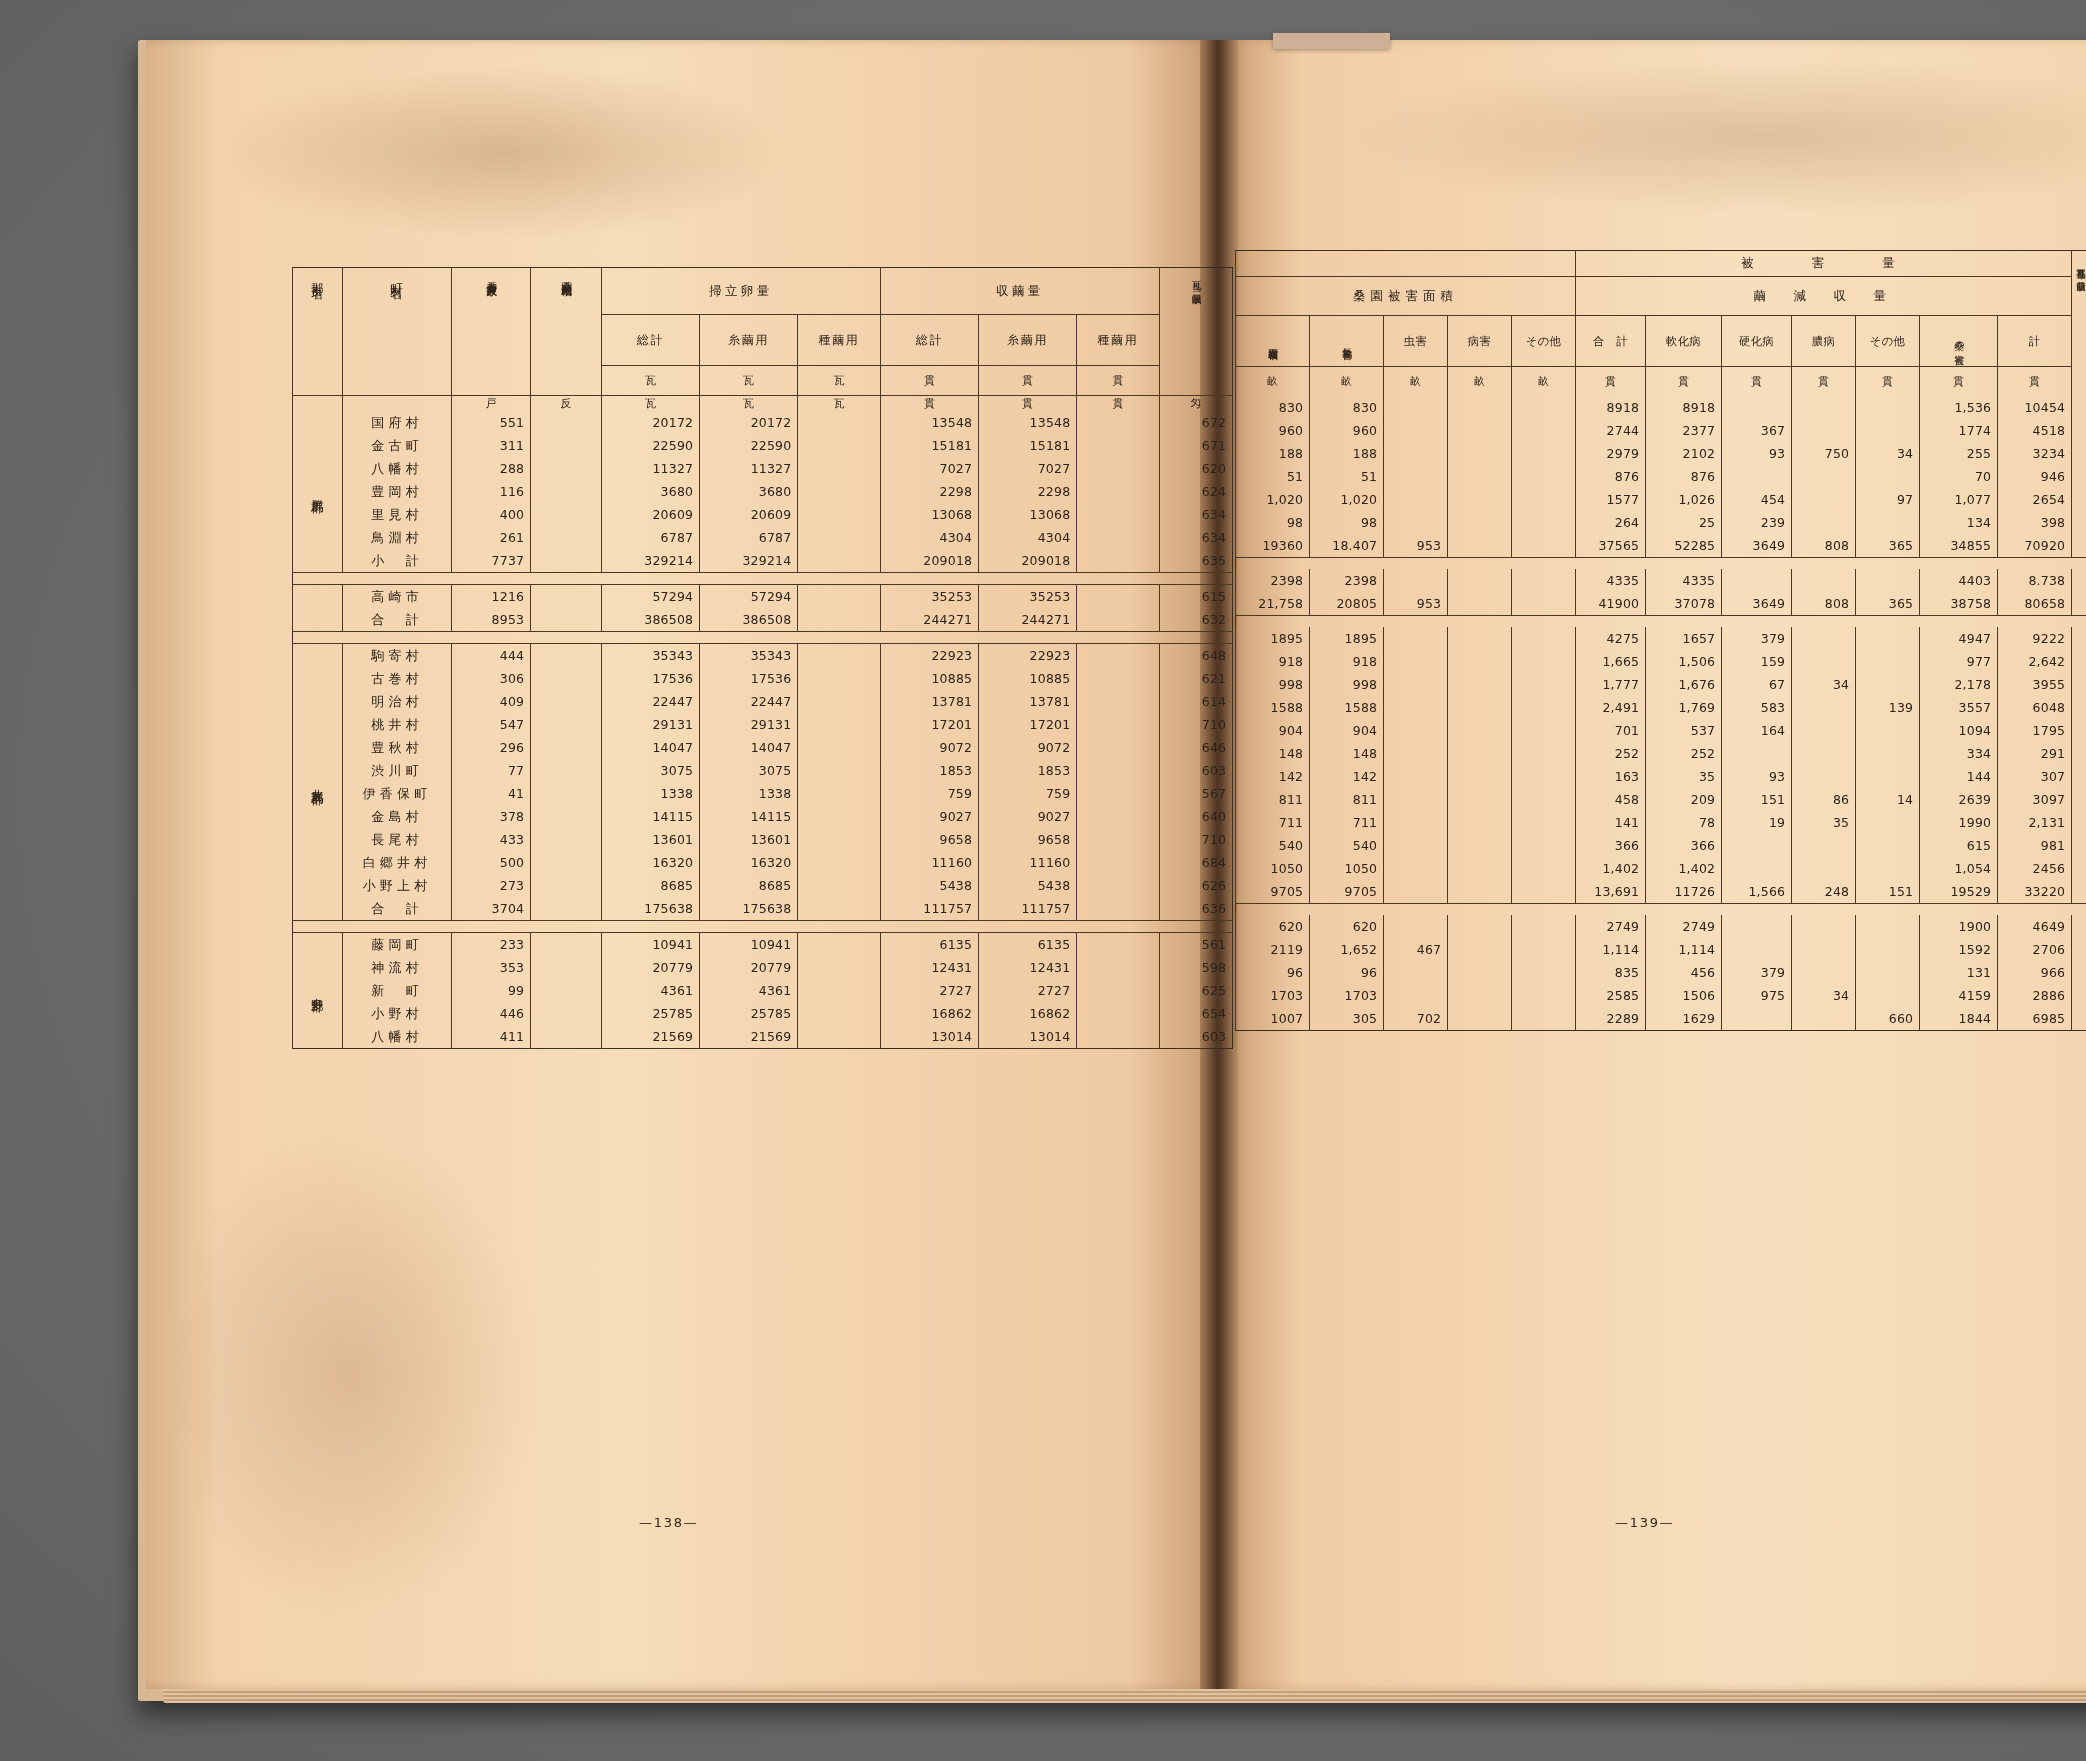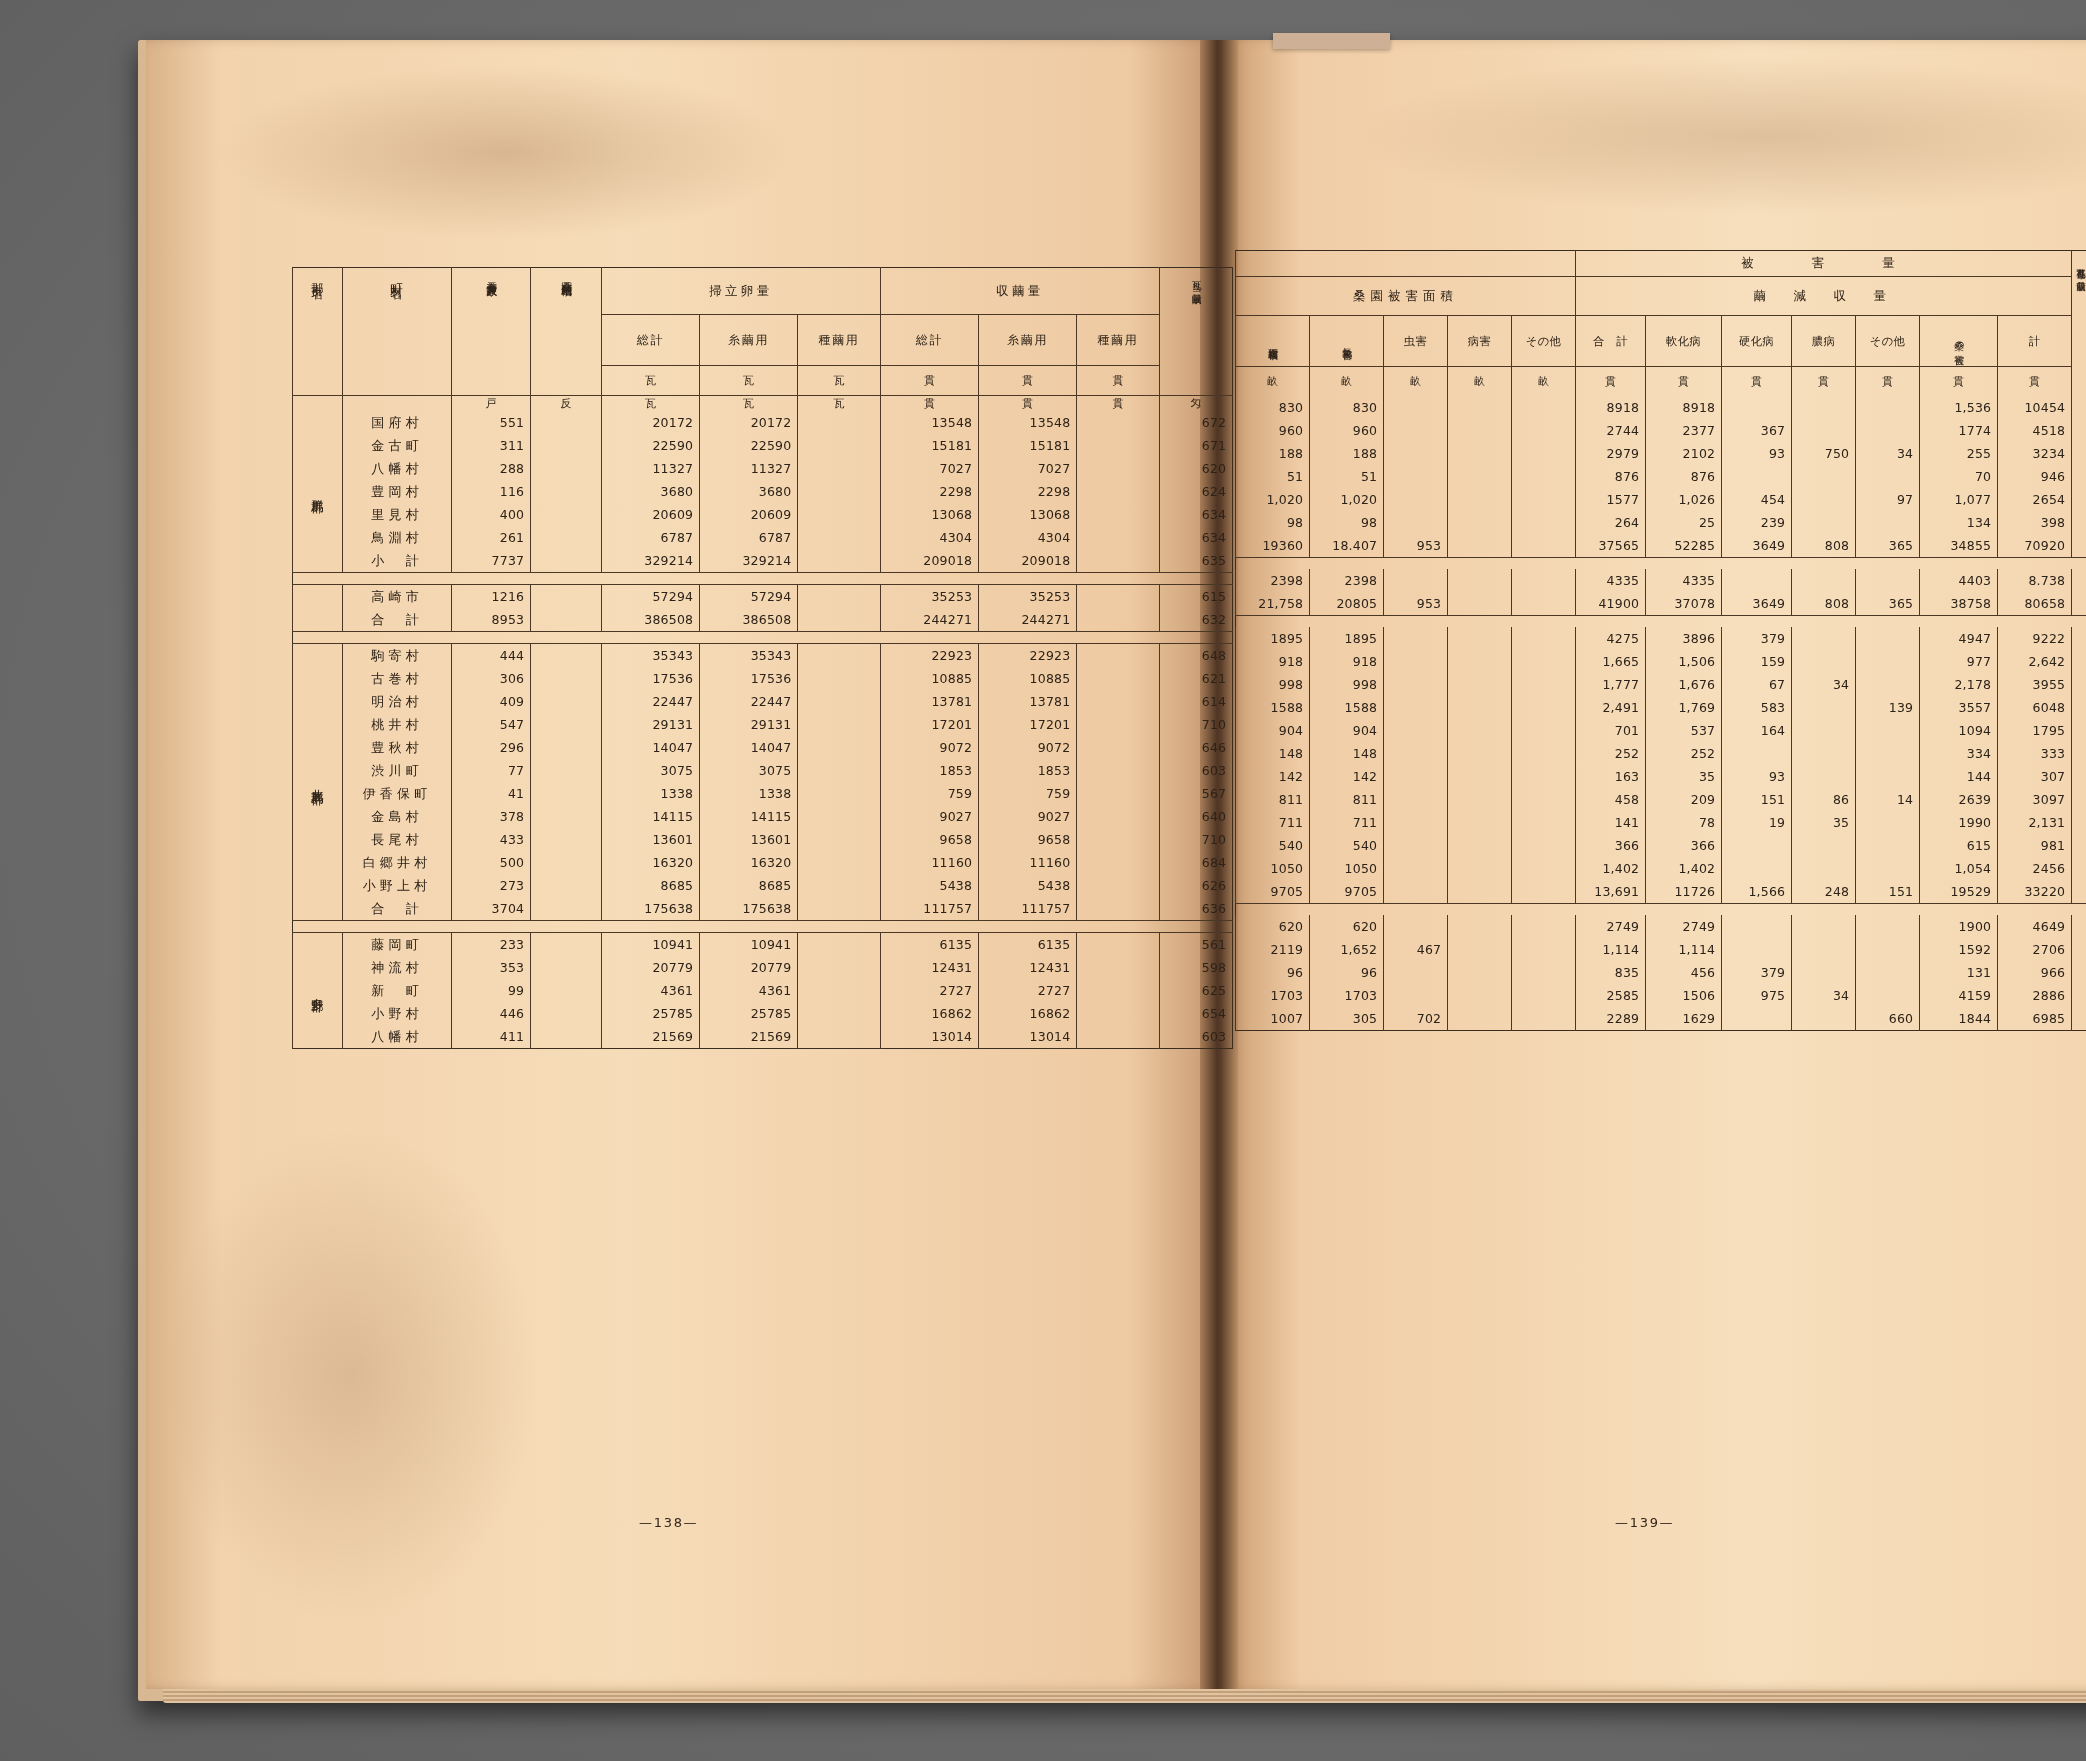--- a/index.html
+++ b/index.html
@@ -649,21 +649,21 @@
           <tr class="spacer">
             <td colspan="13" class="hline"></td>
           </tr>
           <tr>
             <td class="vline num" style="height:23px">1895</td>
             <td class="vline num" style="height:23px">1895</td>
             <td class="vline num" style="height:23px"></td>
             <td class="vline num" style="height:23px"></td>
             <td class="vline num" style="height:23px"></td>
             <td class="vline num" style="height:23px">4275</td>
-            <td class="vline num" style="height:23px">3896</td>
+            <td class="vline num" style="height:23px">1657</td>
             <td class="vline num" style="height:23px">379</td>
             <td class="vline num" style="height:23px"></td>
             <td class="vline num" style="height:23px"></td>
             <td class="vline num" style="height:23px">4947</td>
             <td class="vline num" style="height:23px">9222</td>
             <td class="vline num" style="height:23px"></td>
           </tr>
           <tr>
             <td class="vline num" style="height:23px">918</td>
             <td class="vline num" style="height:23px">918</td>
@@ -729,21 +729,21 @@
             <td class="vline num" style="height:23px">148</td>
             <td class="vline num" style="height:23px"></td>
             <td class="vline num" style="height:23px"></td>
             <td class="vline num" style="height:23px"></td>
             <td class="vline num" style="height:23px">252</td>
             <td class="vline num" style="height:23px">252</td>
             <td class="vline num" style="height:23px"></td>
             <td class="vline num" style="height:23px"></td>
             <td class="vline num" style="height:23px"></td>
             <td class="vline num" style="height:23px">334</td>
-            <td class="vline num" style="height:23px">333</td>
+            <td class="vline num" style="height:23px">291</td>
             <td class="vline num" style="height:23px"></td>
           </tr>
           <tr>
             <td class="vline num" style="height:23px">142</td>
             <td class="vline num" style="height:23px">142</td>
             <td class="vline num" style="height:23px"></td>
             <td class="vline num" style="height:23px"></td>
             <td class="vline num" style="height:23px"></td>
             <td class="vline num" style="height:23px">163</td>
             <td class="vline num" style="height:23px">35</td>

